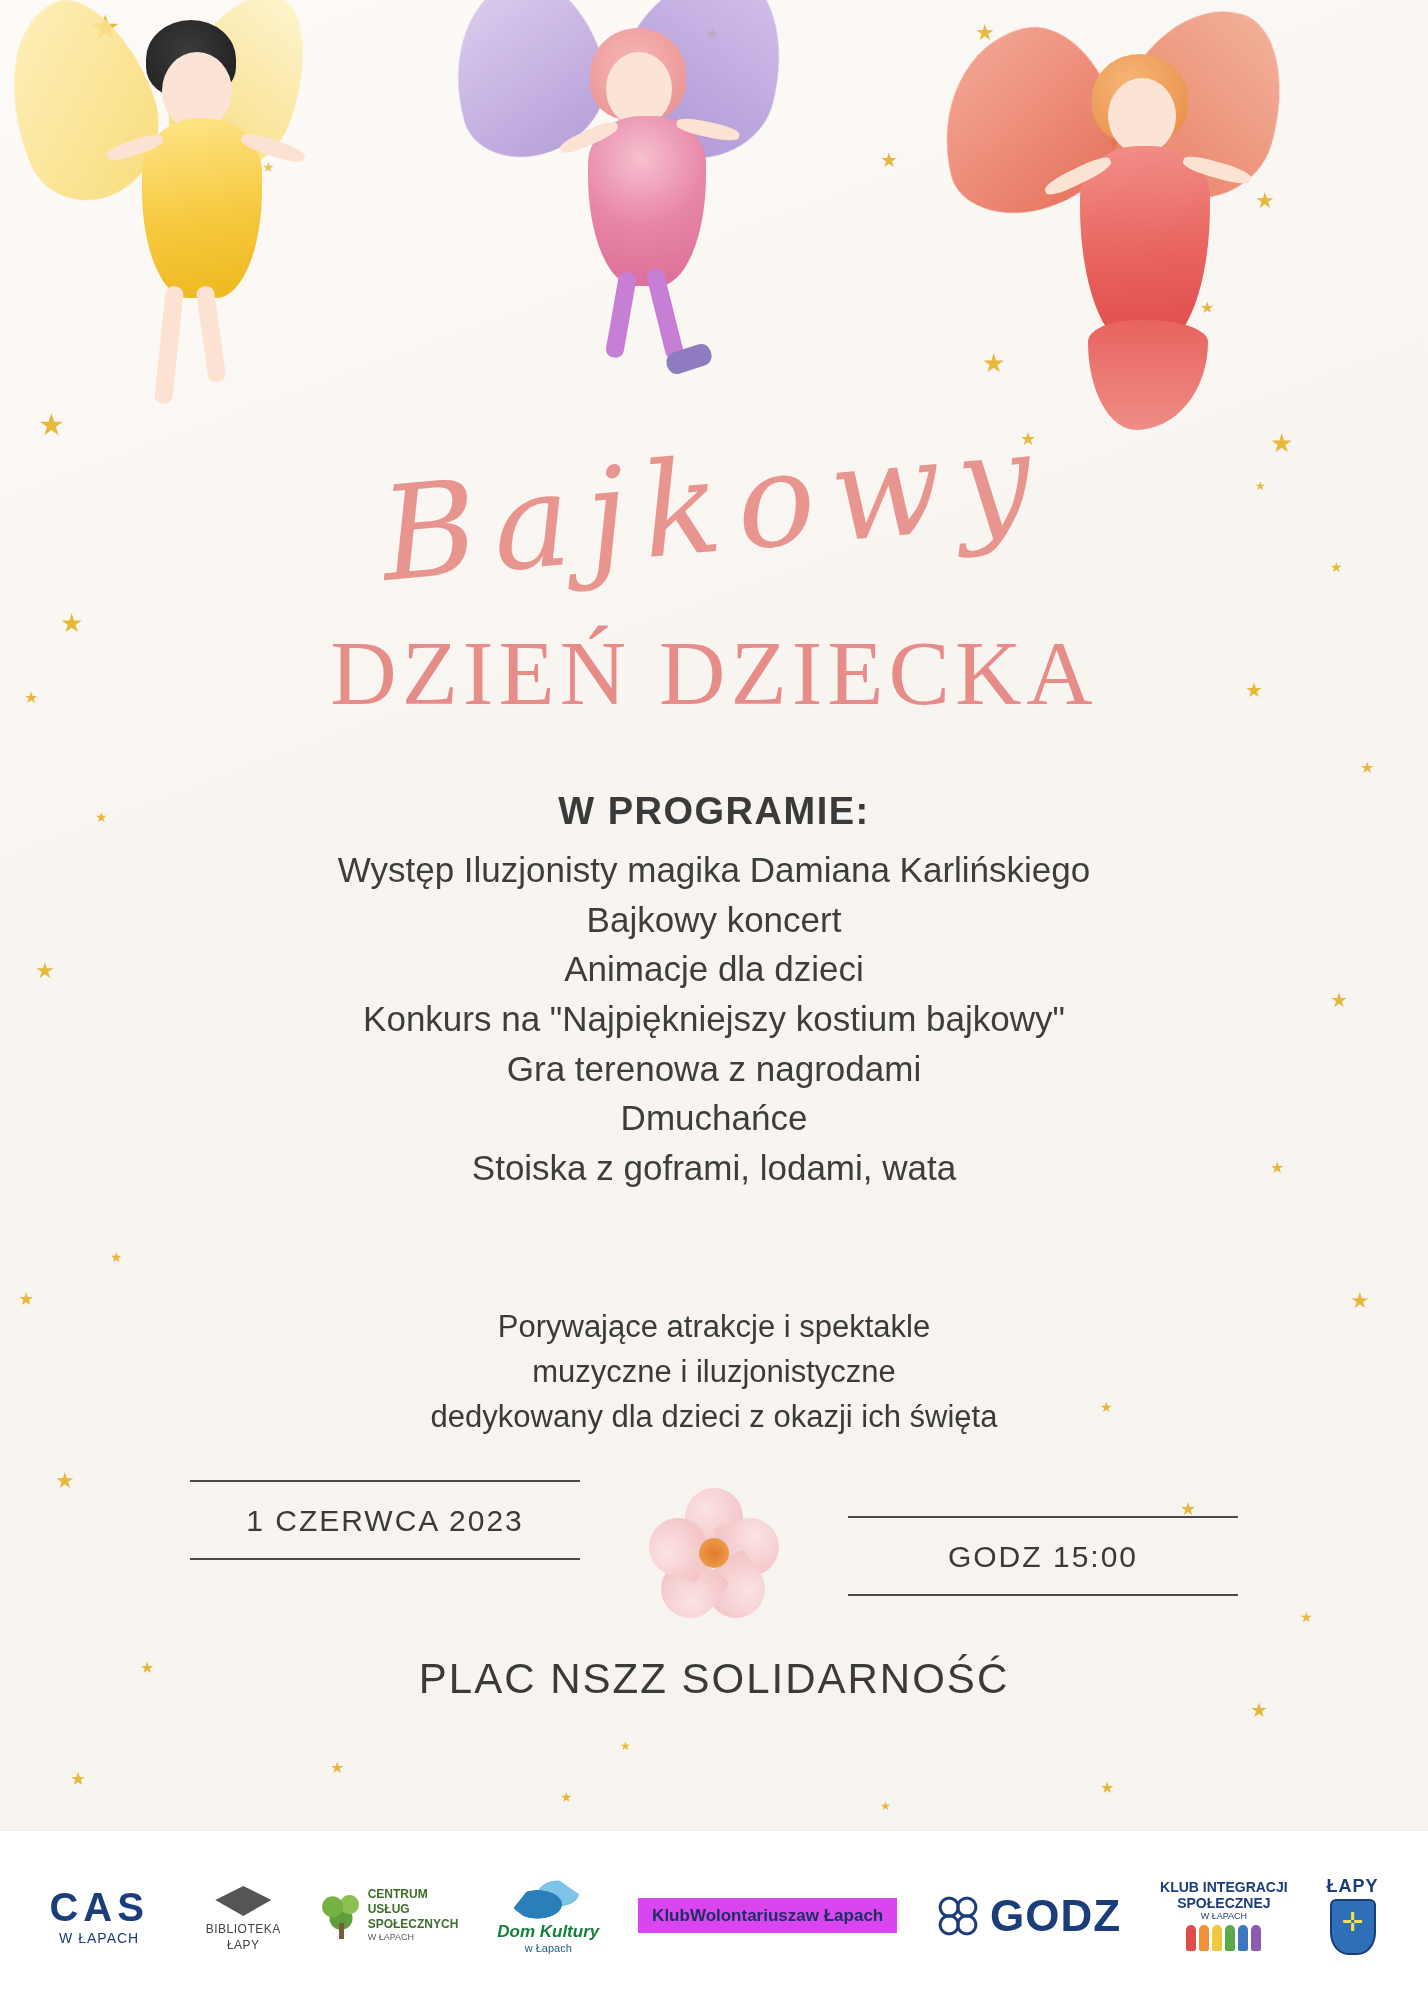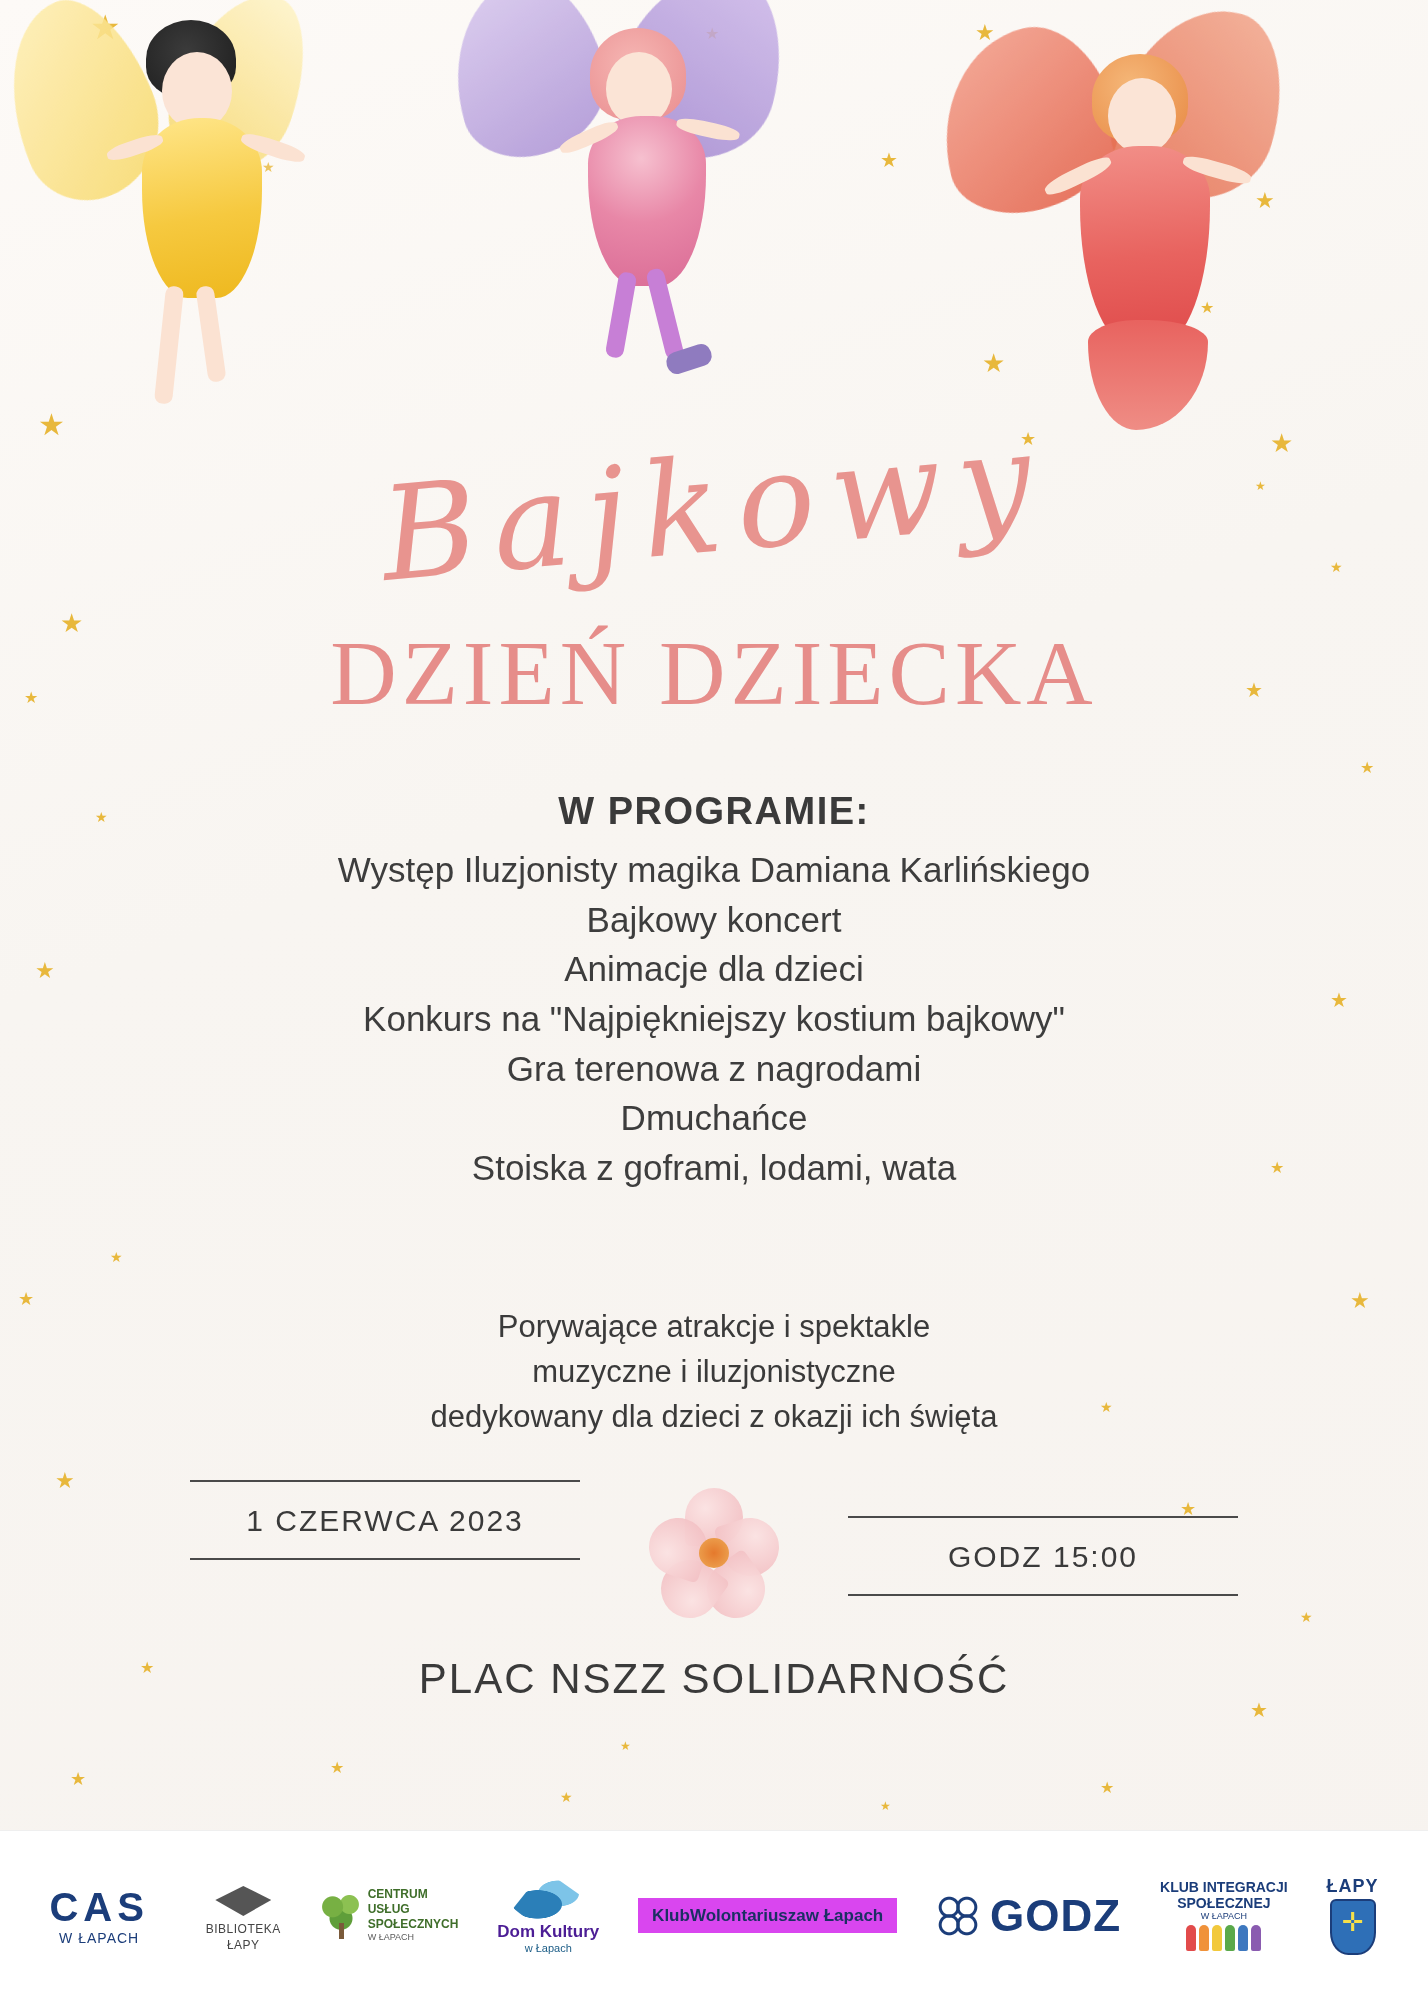--- a/index.html
+++ b/index.html
@@ -218,21 +218,21 @@
   .logo-cus .txt .sub { font-weight: normal; font-size: 9px; color: #5b5b5b; }
 
   .logo-dk { text-align: center; }
   .logo-dk .bird {
     width: 70px; height: 44px; margin: 0 auto;
     background:
       radial-gradient(ellipse at 35% 60%, #2b7fb8 0 24px, transparent 25px),
       radial-gradient(ellipse at 65% 35%, #7dc4e8 0 20px, transparent 21px);
     clip-path: polygon(0 70%, 30% 10%, 60% 0, 100% 45%, 70% 100%, 20% 95%);
   }
-  .logo-dk .t1 { font-size: 17px; font-weight: bold; color: #4c1d95; }
+  .logo-dk .t1 { font-size: 17px; font-weight: bold; color: #15803d; font-style: italic; }
   .logo-dk .t2 { font-size: 11px; color: #1b5c86; }
 
   .logo-klub { background: #d946ef; padding: 8px 14px; text-align: center; }
   .logo-klub div { font-size: 17px; font-weight: bold; color: #1b2f63; line-height: 1.15; }
 
   .logo-owop { display: flex; align-items: center; gap: 10px; }
   .logo-owop .knot {
     width: 44px; height: 44px;
     background:
       radial-gradient(circle at 30% 30%, transparent 7px, #1b3d7a 8px 10px, transparent 11px),

